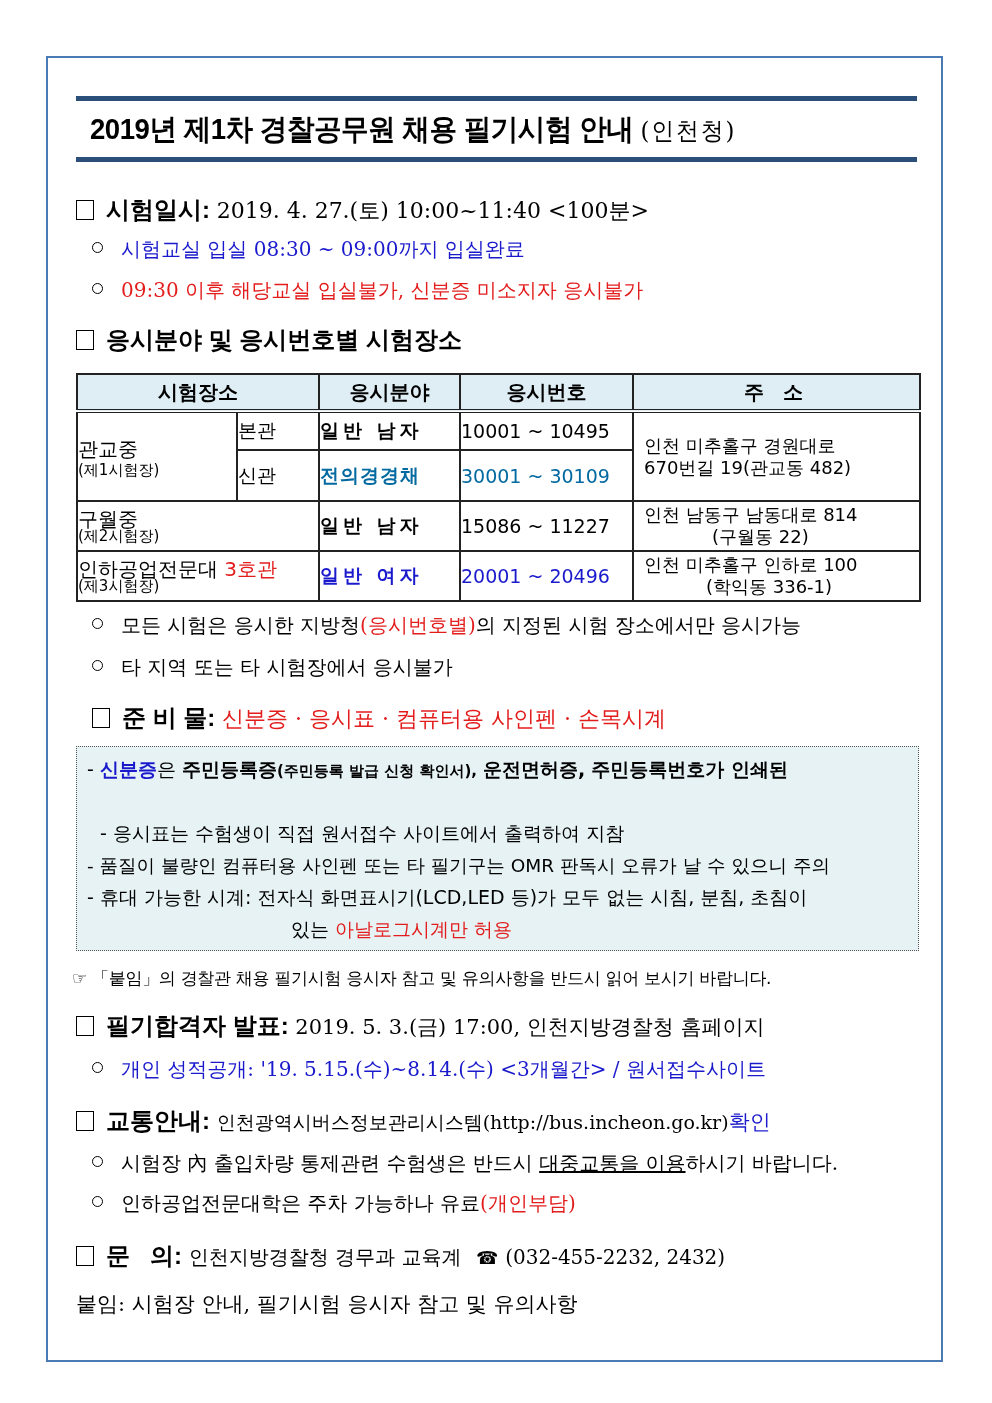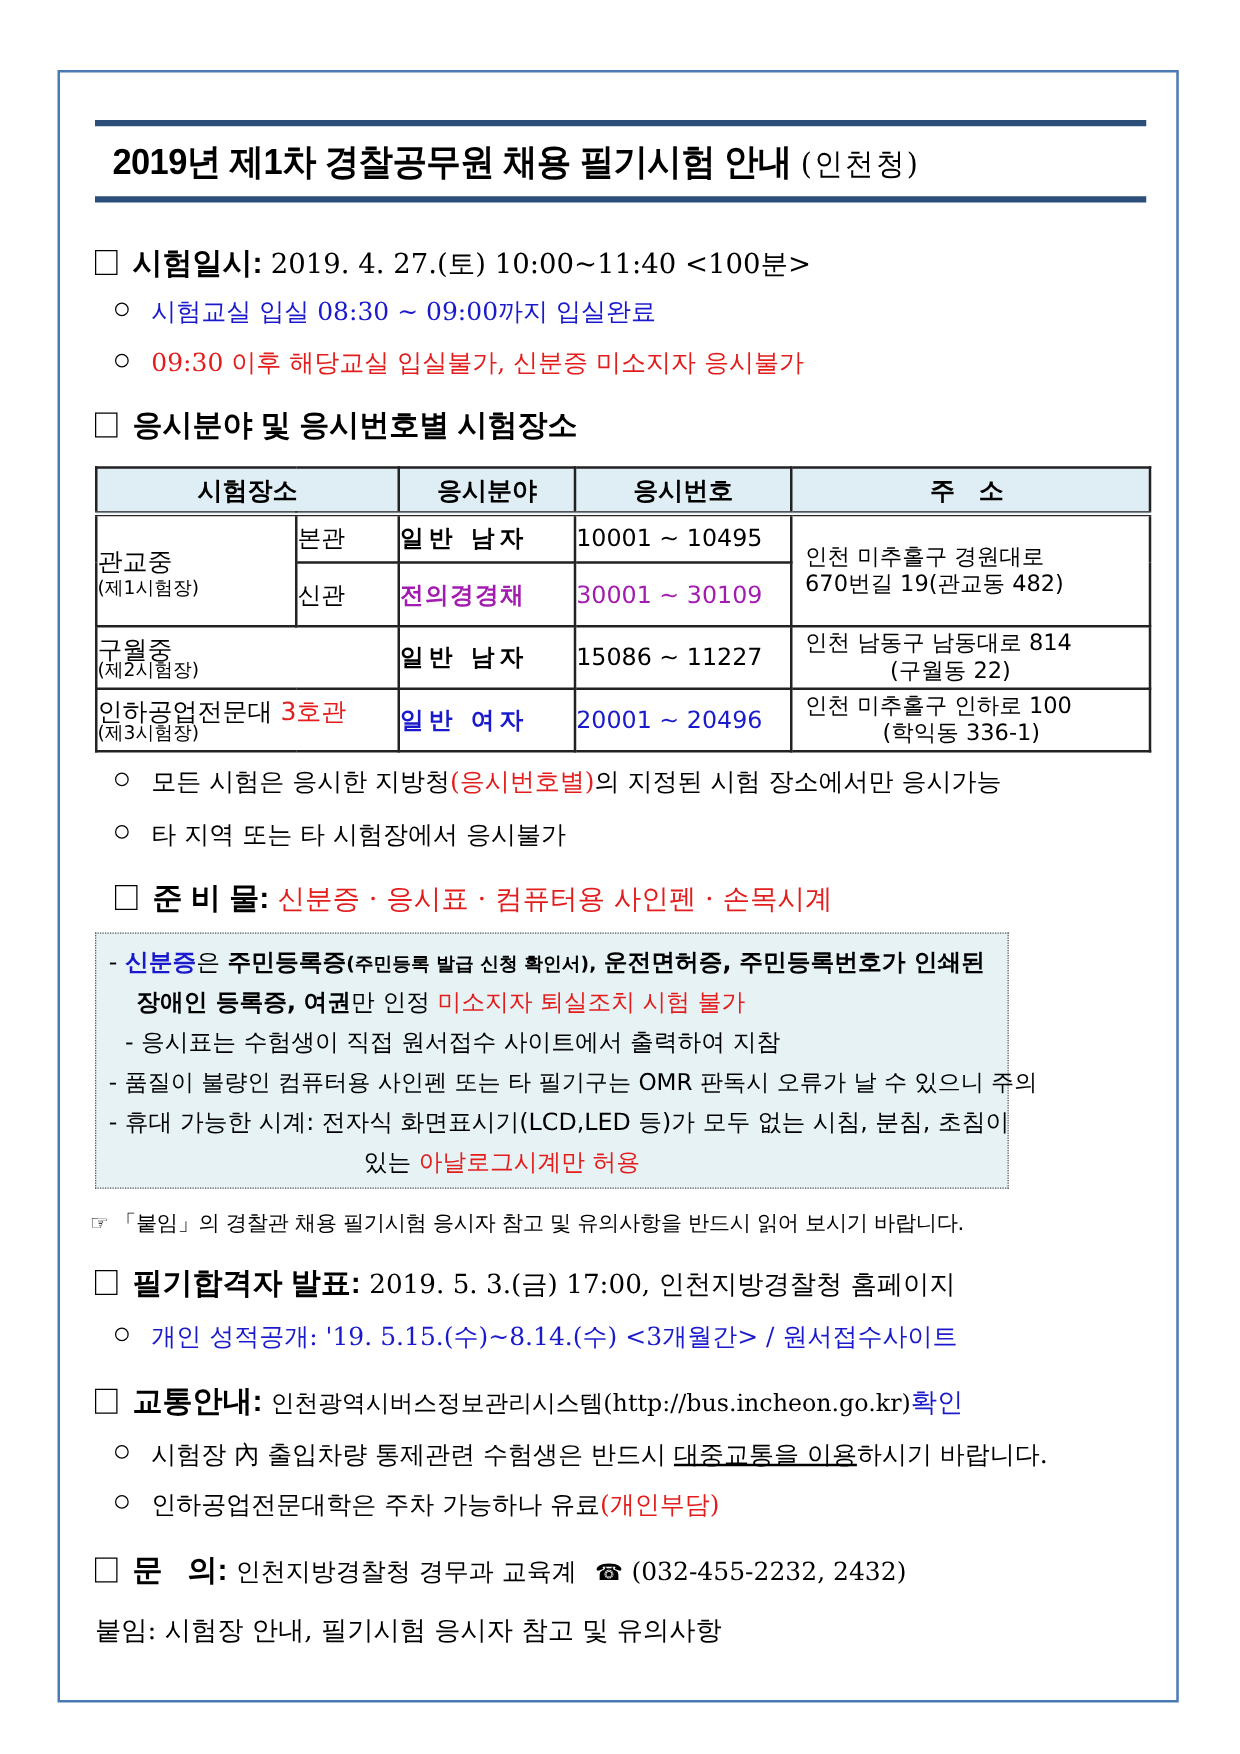--- a/index.html
+++ b/index.html
@@ -12,32 +12,32 @@
   .title { left:90px; top:110px; font-size:29px; font-weight:bold; letter-spacing:-0.5px;
            font-family:"Liberation Sans","DejaVu Sans",sans-serif; transform:scaleX(0.95); transform-origin:left; }
   .title .sub { font-weight:normal; font-size:24px; font-family:"DejaVu Serif",serif; letter-spacing:2px; }
   .h { font-size:24px; font-weight:bold; font-family:"Liberation Sans","DejaVu Sans",sans-serif; }
   .sq { display:inline-block; width:18px; height:20px; border:1.5px solid #000; margin-right:12px; vertical-align:-2px; box-sizing:border-box; }
   .serif { font-family:"DejaVu Serif","Liberation Serif",serif; font-weight:normal; }
   .bul { font-size:20px; font-family:"DejaVu Serif","Liberation Serif",serif; }
   .bul .dot { display:inline-block; width:9px; height:9px; border:1.3px solid #000; border-radius:50%; margin-right:18px; vertical-align:3px; }
   .blue { color:#1a1acc; }
   .red { color:#e31c1c; }
-  .green { color:#a21caf; }
+  .green { color:#0369a1; }
 
   table.venue { position:absolute; left:76px; top:373px; width:845px; border-collapse:collapse;
                 font-family:"DejaVu Sans","Liberation Sans",sans-serif; }
   table.venue td, table.venue th { border:2px solid #222; padding:0; vertical-align:middle; }
   table.venue th { background:#deeef4; height:34px; font-size:20px; font-weight:bold; border-bottom:4px double #222; }
   table.venue td { font-size:19px; }
   .fld { font-weight:bold; letter-spacing:4px; font-size:20px; }
   .small { font-size:15px; display:block; line-height:15px; }
   .addr { text-align:left !important; padding-left:10px !important; line-height:22px; font-size:18px !important; }
 
-  .notebox { position:absolute; left:76px; top:746px; width:731px; height:205px; box-sizing:border-box;
+  .notebox { position:absolute; left:76px; top:746px; width:843px; height:205px; box-sizing:border-box;
              background:#e6f2f4; border:1px dotted #555; }
   .nl { position:absolute; left:10px; font-size:19px; white-space:nowrap; }
   .b { font-weight:bold; }
 </style>
 </head>
 <body>
 
 <div class="frame"></div>
 
 <div class="rule" style="top:96px;"></div>
@@ -135,25 +135,20 @@
 </div>
 
 <div class="notebox">
   <div class="nl" style="top:10px;">
     <span>-</span>
     <span class="b blue">신분증</span><span>은</span>
     <span class="b">주민등록증</span><span class="b" style="font-size:15px;">(주민등록 발급 신청 확인서),</span>
     <span class="b">운전면허증,</span>
     <span class="b">주민등록번호가 인쇄된</span>
   </div>
-  <div class="nl" style="top:42px; left:32px;">
-    <span class="b">장애인 등록증,</span>
-    <span class="b">여권</span><span>만 인정</span>
-    <span class="red">미소지자 퇴실조치 시험 불가</span>
-  </div>
   <div class="nl" style="top:74px;margin-left:13px;">- 응시표는 수험생이 직접 원서접수 사이트에서 출력하여 지참</div>
   <div class="nl" style="top:106px; font-size:18.5px;">- 품질이 불량인 컴퓨터용 사인펜 또는 타 필기구는 OMR 판독시 오류가 날 수 있으니 주의</div>
   <div class="nl" style="top:138px;">- 휴대 가능한 시계: 전자식 화면표시기(LCD,LED 등)가 모두 없는 시침, 분침, 초침이</div>
   <div class="nl" style="top:170px; left:214px;">
     <span>있는</span>
     <span class="red">아날로그시계만 허용</span>
   </div>
 </div>
 
 <div class="abs" style="left:72px; top:967px; font-size:17px; letter-spacing:-0.3px;">☞ 「붙임」의 경찰관 채용 필기시험 응시자 참고 및 유의사항을 반드시 읽어 보시기 바랍니다.</div>

